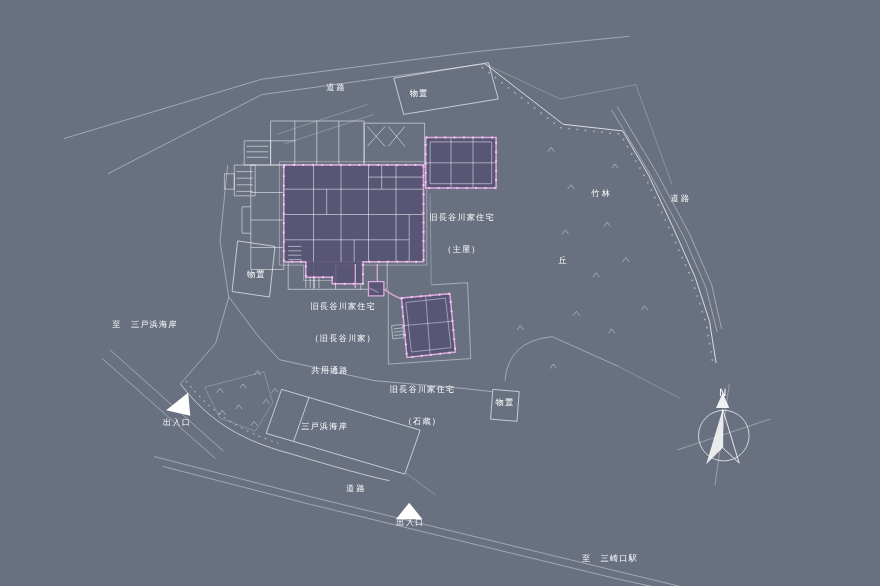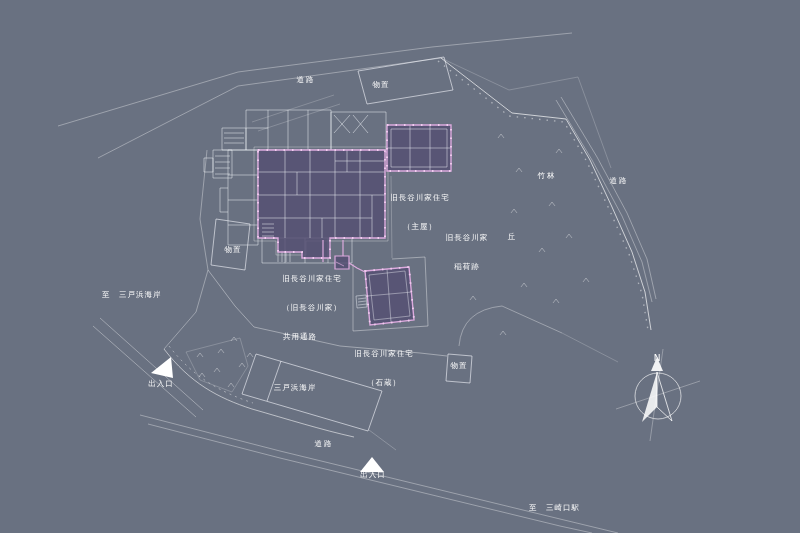--- a/index.html
+++ b/index.html
@@ -142,24 +142,20 @@
 <span class="lbl sp" style="left:306px;top:75px;">道路</span>
 <span class="lbl" style="left:381px;top:80px;">物置</span>
 <span class="lbl sp" style="left:547px;top:171px;font-family:Liberation Serif, serif;">竹林</span>
 <span class="lbl sp" style="left:619px;top:176px;">道路</span>
 
 <div class="lbl" style="left:420px;top:173px;">
   <span>旧長谷川家住宅</span>
   <span>（主屋）</span>
 </div>
 
-<div class="lbl" style="left:467px;top:213px;">
-  <span>旧長谷川家</span>
-  <span>稲荷跡</span>
-</div>
 
 <span class="lbl" style="left:512px;top:232px;">丘</span>
 <span class="lbl" style="left:233px;top:245px;">物置</span>
 <span class="lbl la" style="left:78px;top:290px;">至　三戸浜海岸</span>
 
 <div class="lbl" style="left:312px;top:254px;">
   <span>旧長谷川家住宅</span>
   <span>（旧長谷川家）</span>
 </div>
 

